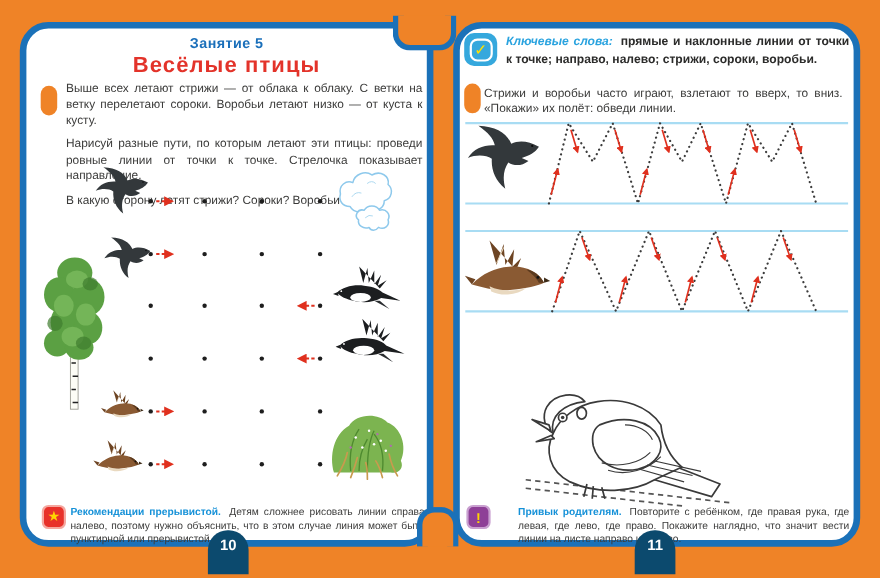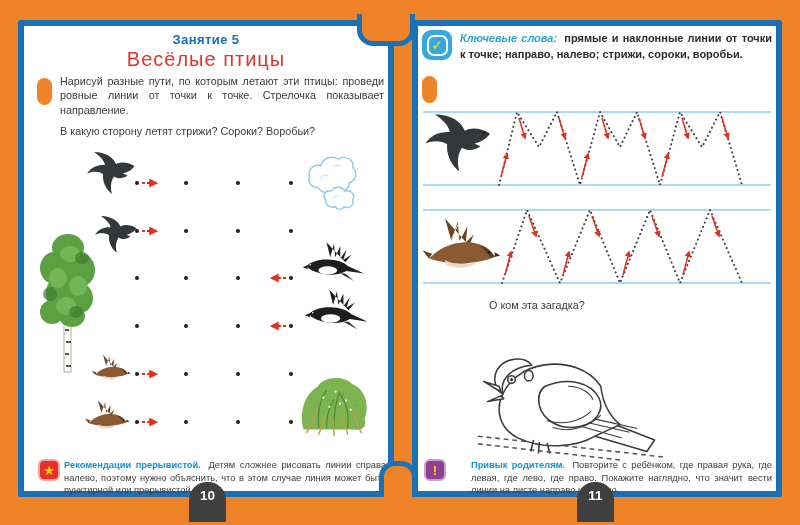--- a/index.html
+++ b/index.html
@@ -3,44 +3,44 @@
 <meta charset="utf-8">
 <style>
   html,body{margin:0;padding:0;}
   body{
     width:800px;height:525px;position:relative;overflow:hidden;
     background:#EF8327;
     font-family:"Liberation Sans","DejaVu Sans",sans-serif;
   }
   .page{
     position:absolute;top:20px;height:477px;background:#fff;
-    border:6px solid #1B71B8;border-radius:2px;box-sizing:border-box;z-index:1;
+    border:6px solid #1B71B8;border-radius:26px;box-sizing:border-box;z-index:1;
   }
   .page-left{left:18px;width:376px;}
   .page-right{left:412px;width:370px;}
   
   .gutter-tab-top{
     position:absolute;left:357px;top:14px;width:58px;height:32px;background:#EF8327;
     border:5px solid #1B71B8;border-top:none;border-radius:0 0 16px 16px;z-index:2;box-sizing:border-box;
   }
   .gutter-tab-bottom{
     position:absolute;left:379px;top:461px;width:38px;height:36px;background:#EF8327;
     border:5px solid #1B71B8;border-bottom:none;border-radius:16px 16px 0 0;z-index:2;box-sizing:border-box;
   }
   .page-num-tab{
-    position:absolute;top:482px;width:37px;height:40px;background:#404040;
+    position:absolute;top:482px;width:37px;height:40px;background:#0c4a6e;
     border-radius:18px 18px 0 0;color:#fff;font-weight:bold;font-size:13.5px;
     text-align:center;padding-top:6px;box-sizing:border-box;z-index:3;
   }
   .tab-10{left:189px;} .tab-11{left:577px;}
 
   .lesson{position:absolute;left:0;top:6px;width:100%;text-align:center;
     color:#1A6FBA;font-weight:bold;font-size:13px;letter-spacing:.4px;}
   .title{position:absolute;left:0;top:22px;width:100%;text-align:center;
-    color:#E3332A;font-weight:normal;font-size:20px;letter-spacing:1px;}
+    color:#E3332A;font-weight:bold;font-size:20px;letter-spacing:1px;}
 
   .pill{position:absolute;width:15px;height:27px;border-radius:8px;background:#EF8327;}
   .textcol{position:absolute;left:36px;top:48px;width:324px;}
   .para{font-size:10.8px;line-height:1.34;text-align:justify;color:#3B3B3A;margin:0 0 7px 0;}
 
   .scene{position:absolute;left:0;top:119px;width:366px;height:310px;}
 
   .footer{position:absolute;top:433px;font-size:9.3px;line-height:1.35;color:#3B3B3A;text-align:justify;}
   .footer-left-text{left:40px;width:322px;}
   .footer-right-text{left:53px;width:301px;}
@@ -193,20 +193,21 @@
     </symbol>
   </defs>
 </svg>
 
 <div class="page page-left">
   <div class="lesson">Занятие 5</div>
   <div class="title">Весёлые  птицы</div>
 
   <div class="pill" style="left:13px;top:52px;"></div>
   <div class="textcol">
+    <p class="para">Выше всех летают стрижи — от облака к облаку. С ветки на ветку перелетают сороки. Воробьи летают низко — от куста к кусту.</p>
     <p class="para">Нарисуй разные пути, по которым летают эти птицы: проведи ровные линии от точки к точке. Стрелочка показывает направление.</p>
     <p class="para">В какую сторону летят стрижи? Сороки? Воробьи?</p>
   </div>
 
   <svg class="scene" viewBox="0 0 366 310">
     <defs>
       <marker id="ah1" viewBox="0 0 8 8" refX="6" refY="4" markerWidth="5" markerHeight="5" orient="auto">
         <path d="M0,0 L8,4 L0,8 Z" fill="#E0301E"></path>
       </marker>
     </defs>
@@ -270,20 +271,23 @@
 <div class="page page-right">
   <div class="kw-icon">
     <div class="kw-icon-inner">✓</div>
   </div>
   <div class="kw-text">
     <span class="kw-lead">Ключевые слова:</span>
     <span>прямые и наклонные линии от точки к точке; направо, налево; стрижи, сороки, воробьи.</span>
   </div>
 
   <div class="pill" style="left:4px;top:50px;"></div>
+  <div class="textcol" style="left:22px;top:52px;width:326px;">
+    <p class="para">Стрижи и воробьи часто играют, взлетают то вверх, то вниз. «Покажи» их полёт: обведи линии.</p>
+  </div>
 
   <svg class="trace" viewBox="0 0 352 190">
     <defs>
       <marker id="ah2" viewBox="0 0 8 8" refX="6" refY="4" markerWidth="4.4" markerHeight="4.4" orient="auto">
         <path d="M0,0 L8,4 L0,8 Z" fill="#E0301E"></path>
       </marker>
     </defs>
 
     <g stroke="#A8DCF3" stroke-width="2">
       <line x1="2" y1="7" x2="350" y2="7"></line>
@@ -314,21 +318,20 @@
       <line x1="171" y1="111" x2="178" y2="131" marker-end="url(#ah2)"></line>
       <line x1="202" y1="170" x2="208" y2="147" marker-end="url(#ah2)"></line>
       <line x1="231" y1="111" x2="238" y2="131" marker-end="url(#ah2)"></line>
       <line x1="262" y1="170" x2="268" y2="147" marker-end="url(#ah2)"></line>
       <line x1="291" y1="111" x2="298" y2="131" marker-end="url(#ah2)"></line>
     </g>
   </svg>
 
 
   <div class="think-col">
-    <p class="para">О ком эта загадка?</p>
   </div>
 
   <svg class="outline-bird" viewBox="0 0 200 125">
     <use href="#sym-outline-sparrow" x="0" y="0" width="200" height="125"></use>
   </svg>
 
 
   <div class="sq-icon excl-icon">
     <span>!</span>
   </div>

